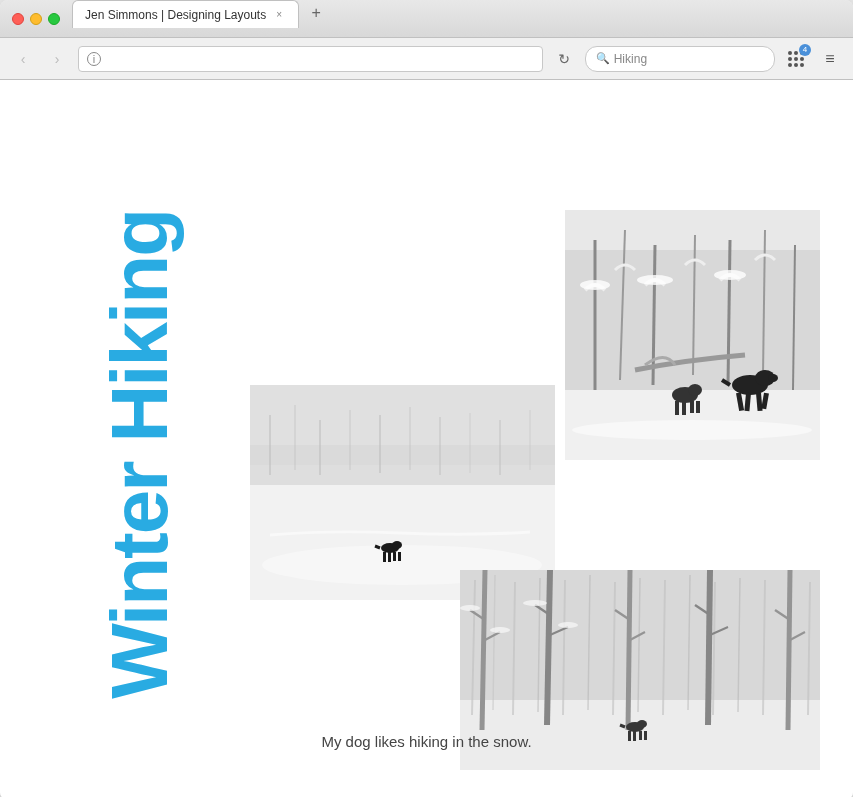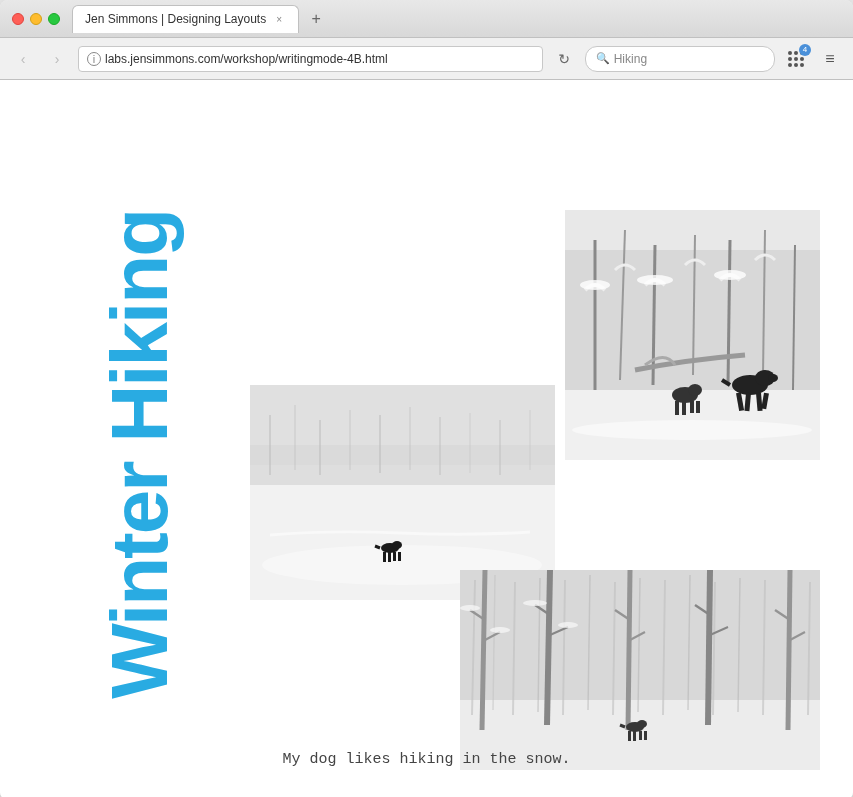--- a/index.html
+++ b/index.html
@@ -39,21 +39,21 @@
       width: 12px;
       height: 12px;
       border-radius: 50%;
     }
     .traffic-light.close { background: #ff5f57; border: 1px solid #e0443e; }
     .traffic-light.minimize { background: #febc2e; border: 1px solid #d4a017; }
     .traffic-light.maximize { background: #28c840; border: 1px solid #1aab29; }
 
     .tab-bar {
       display: flex;
-      align-items: center;
+      align-items: flex-start;
       height: 100%;
       flex: 1;
     }
 
     .tab {
       background: white;
       border-radius: 6px 6px 0 0;
       padding: 5px 12px;
       display: flex;
       align-items: center;
@@ -269,27 +269,26 @@
     }
 
     
     .photo-svg {
       width: 100%;
       height: 100%;
     }
 
     .caption {
       position: absolute;
-      bottom: 32px;
+      bottom: 50px;
       left: 50%;
       transform: translateX(-50%);
       font-size: 15px;
       color: #444;
       white-space: nowrap;
-      font-family: Liberation Mono, monospace;
     }
 
     
     .grid-dots {
       display: grid;
       grid-template-columns: repeat(3, 4px);
       grid-template-rows: repeat(3, 4px);
       gap: 2px;
     }
     .grid-dot {
@@ -321,21 +320,20 @@
 
   <div class="address-bar">
     <div class="nav-btn disabled">
       <span>‹</span>
     </div>
     <div class="nav-btn disabled">
       <span>›</span>
     </div>
     <div class="url-bar">
       <span class="info-icon">i</span>
-      <span>labs.jensimmons.com/workshop/writingmode-4B.html</span>
     </div>
     <div class="reload-btn">
       <span>↻</span>
     </div>
     <div class="search-bar">
       <span class="search-icon">🔍</span>
       <span>Hiking</span>
     </div>
     <div class="toolbar-icon app-icon-badge">
       <div class="grid-dots">

